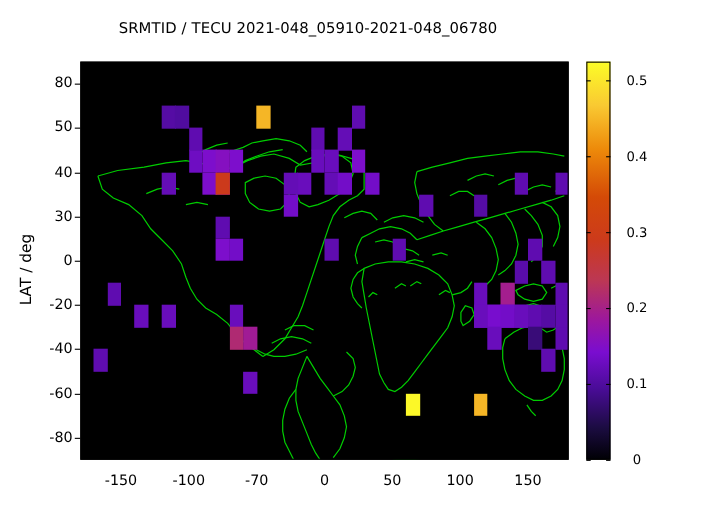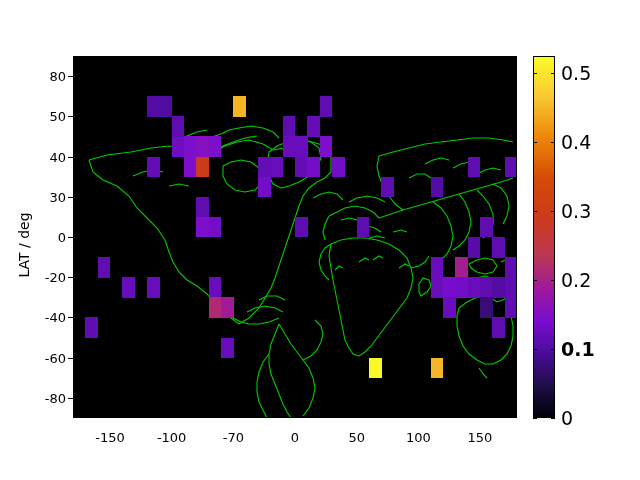--- a/index.html
+++ b/index.html
@@ -166,34 +166,35 @@
   }
   .cb-tick-right {
     position: absolute;
     right: 0;
     width: 4px;
     height: 1px;
     background: #000;
   }
   .cb-label {
     position: absolute;
-    left: 28px;
+    left: 16px;
     width: 60px;
-    text-align: left;
-    font-size: 19px;
+    text-align: center;
+    font-size: 12px;
     color: #000;
     transform: translateY(-50%);
     white-space: nowrap;
   }
 </style>
 </head>
 <body>
 
 <div id="figure">
 
+  <div id="plot-title">SRMTID / TECU 2021-048_05910-2021-048_06780</div>
 
   <div id="axes">
     <svg id="coastlines" viewBox="0 0 444 362" preserveAspectRatio="none">
       <g fill="none" stroke="#00cc00" stroke-width="1.1">
 
         <path d="M16,104 L34,99 L58,96 L78,92 L96,90 L112,93 L126,99 L140,96 L152,90 L164,86 L176,84 L190,88 L200,94 L212,92 L220,86 L232,84 L246,88 L258,92"></path>
         <path d="M16,104 L20,116 L30,124 L44,130 L56,140 L64,152 L74,162 L84,172 L92,184 L96,196 L100,206 L106,216 L114,224 L124,230 L134,238 L142,248 L150,256 L158,262 L166,268"></path>
         <path d="M166,268 L176,262 L186,252 L192,242 L198,232 L202,222 L206,210 L210,198 L214,186 L218,174 L222,162 L226,150 L230,140 L236,132 L244,126 L252,122 L258,116 L258,92"></path>
         <path d="M118,96 L126,88 L136,82 L148,78 L156,74 L166,72 L178,70 L190,72 L200,76 L206,82"></path>
         <path d="M142,96 L150,90 L160,86 L172,82 L184,80"></path>
@@ -369,21 +370,21 @@
   <div id="colorbar-wrap">
     <div id="colorbar-gradient" style="background: linear-gradient(to top, rgb(0, 0, 4) 0%, rgb(27, 12, 65) 8%, rgb(74, 12, 152) 18%, rgb(122, 13, 208) 27%, rgb(156, 23, 158) 35%, rgb(188, 55, 84) 45%, rgb(204, 58, 28) 55%, rgb(212, 74, 7) 66%, rgb(237, 138, 10) 78%, rgb(249, 201, 50) 89%, rgb(252, 253, 39) 100%);"></div>
     <div id="colorbar-border"></div>
   </div>
   <div id="colorbar-ticks" style="position:absolute; left:533px; top:56px; width:100px; height:362px;">
       <div class="cb-tick-left" style="top: 362px;"></div>
       <div class="cb-tick-right" style="top: 362px; right: 78px;"></div>
       <div class="cb-label" style="top: 362px;">0</div>
       <div class="cb-tick-left" style="top: 293.048px;"></div>
       <div class="cb-tick-right" style="top: 293.048px; right: 78px;"></div>
-      <div class="cb-label" style="top: 293.048px; font-weight: bold;">0.1</div>
+      <div class="cb-label" style="top: 293.048px;">0.1</div>
       <div class="cb-tick-left" style="top: 224.095px;"></div>
       <div class="cb-tick-right" style="top: 224.095px; right: 78px;"></div>
       <div class="cb-label" style="top: 224.095px;">0.2</div>
       <div class="cb-tick-left" style="top: 155.143px;"></div>
       <div class="cb-tick-right" style="top: 155.143px; right: 78px;"></div>
       <div class="cb-label" style="top: 155.143px;">0.3</div>
       <div class="cb-tick-left" style="top: 86.1905px;"></div>
       <div class="cb-tick-right" style="top: 86.1905px; right: 78px;"></div>
       <div class="cb-label" style="top: 86.1905px;">0.4</div>
       <div class="cb-tick-left" style="top: 17.2381px;"></div>

